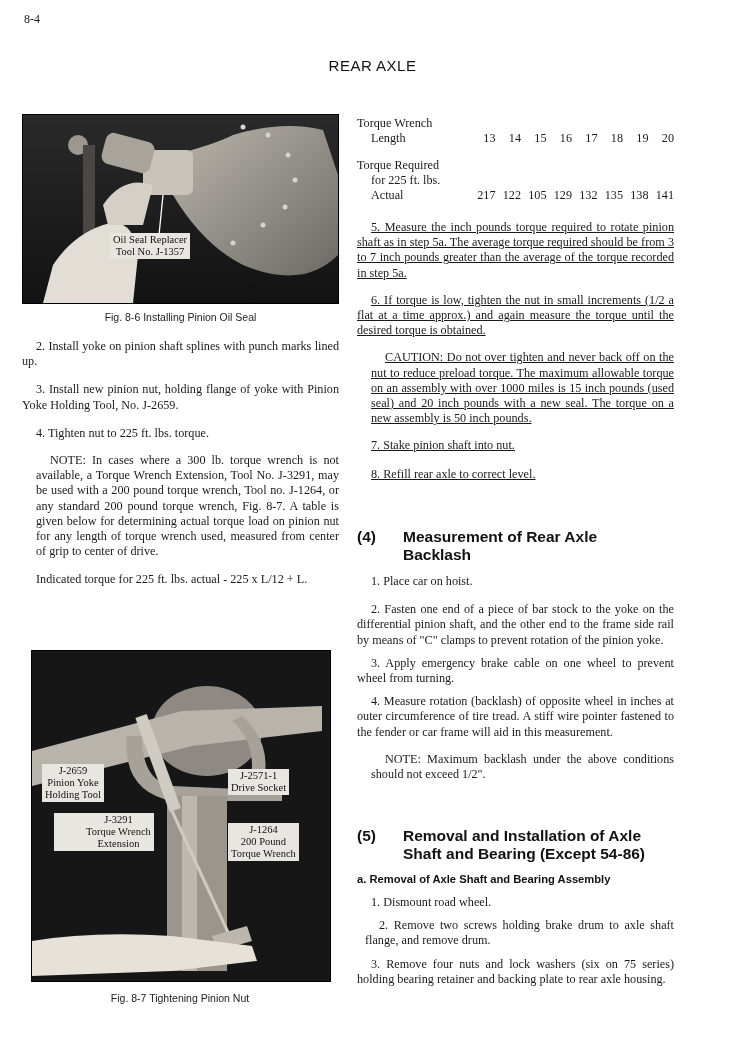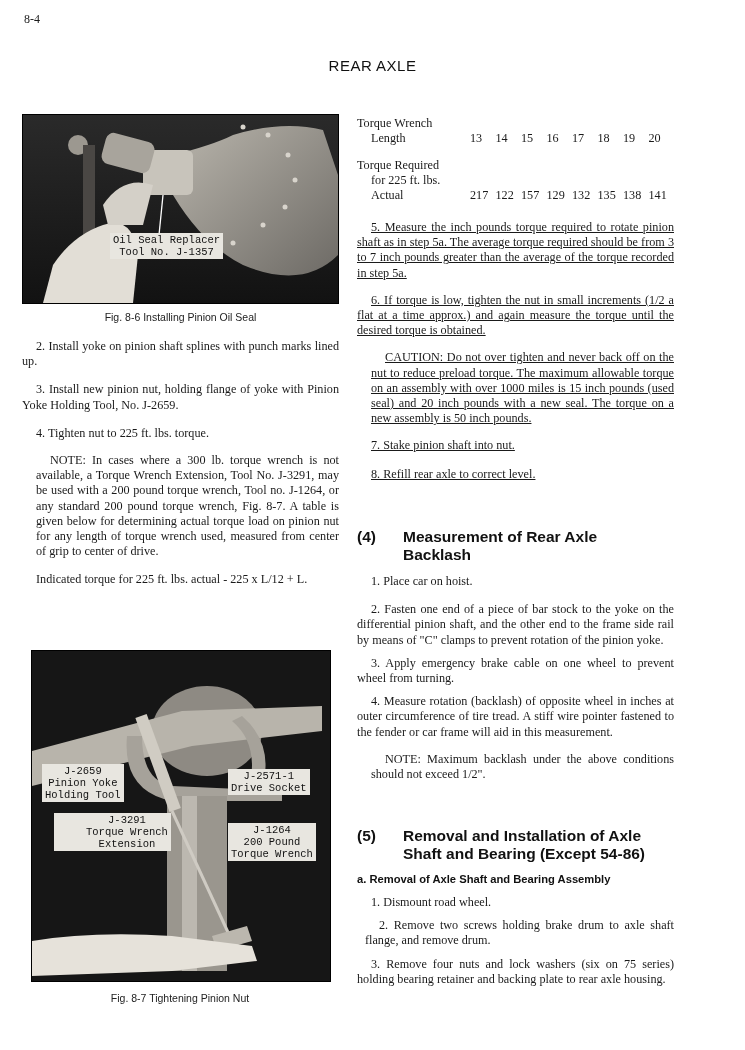--- a/index.html
+++ b/index.html
@@ -24,32 +24,32 @@
   
   .photo {
     background: #1b1b1b; border: 1px solid #000; overflow: hidden;
   }
   .fig-caption {
     font-family: "Liberation Sans", "DejaVu Sans", sans-serif;
     font-size: 10.5px; text-align: center; color: #222;
   }
   .callout {
     position: absolute; background: #e8e6e0; color: #111;
-    font-family: Liberation Mono, monospace;
+    font-family: Liberation Serif, serif;
     font-size: 10.5px; line-height: 12px; text-align: center;
     padding: 1px 3px; white-space: nowrap;
   }
 
   
   .ttable { font-size: 12.2px; line-height: 15px; }
   .trow { display: flex; }
   .tlabel { width: 124px; }
   .tlabel.sub { padding-left: 14px; width: 110px; }
   .tvals { display: flex; }
-  .tvals span { width: 25.5px; }
+  .tvals span { width: 25.5px; text-align: right; }
 
   
   .sec-head {
     font-family: "Liberation Sans", "DejaVu Sans", sans-serif;
     font-weight: bold; font-size: 15.5px; line-height: 18px; color: #111;
     display: flex;
   }
   .sec-num { width: 46px; }
   .sub-head {
     font-family: "Liberation Sans", "DejaVu Sans", sans-serif;
@@ -159,21 +159,21 @@
       <span>20</span>
     </div>
   </div>
   <div style="margin-top:12px;">Torque Required</div>
   <div style="padding-left:14px;">for 225 ft. lbs.</div>
   <div class="trow">
     <div class="tlabel sub">Actual</div>
     <div class="tvals">
       <span>217</span>
       <span>122</span>
-      <span>157</span>
+      <span>105</span>
       <span>129</span>
       <span>132</span>
       <span>135</span>
       <span>138</span>
       <span>141</span>
     </div>
   </div>
 </div>
 
 <div class="abs col-right" style="top:220px;text-decoration:underline;">

